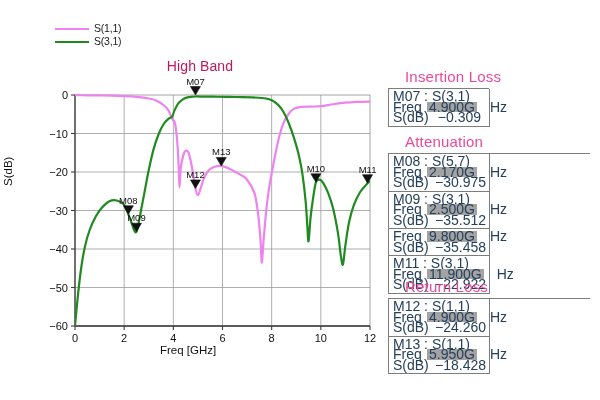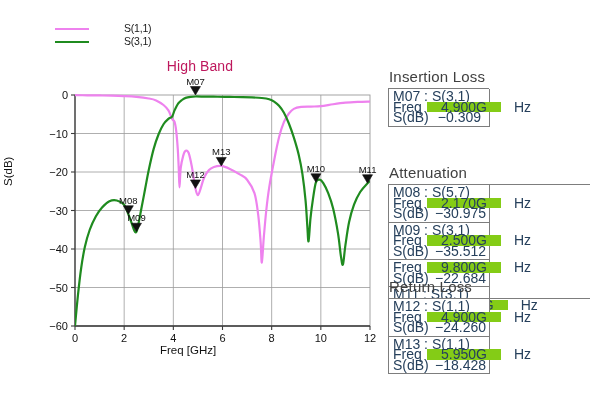--- a/index.html
+++ b/index.html
@@ -53,21 +53,20 @@
     display: inline-block;
     width: 34px;
     height: 0;
     border-top-width: 2.4px;
     border-top-style: solid;
     margin-right: 5px;
   }
   .legend-label {
     font-size: 10.5px;
     letter-spacing: -0.2px;
-    margin-left: 30px;
   }
 
   .band-title {
     position: absolute;
     left: 140px;
     top: 58px;
     width: 120px;
     text-align: center;
     font-size: 14px;
     color: #be185d;
@@ -101,23 +100,23 @@
     width: 214px;
     height: 400px;
   }
   .section {
     position: absolute;
     left: 2px;
     width: 210px;
   }
   .section-title {
     font-size: 15px;
-    color: #404040;
+    color: #ec4899;
     letter-spacing: 0.2px;
-    margin: 0 0 3px 1px;
+    margin: 0 0 3px 17px;
     white-space: nowrap;
   }
   .marker-grid {
     display: flex;
     flex-wrap: wrap;
     width: 202px;
     border-left: 1px solid #7d7d7d;
     border-top: 1px solid #7d7d7d;
     box-sizing: border-box;
   }
@@ -131,22 +130,22 @@
     padding: 2px 3px 3px 4px;
     font-size: 14px;
     line-height: 10.5px;
     color: #26405c;
     white-space: nowrap;
   }
   .m-head { letter-spacing: 0px; }
   .m-row { display: flex; align-items: flex-end; gap: 9px; }
   .m-key { display: inline-block; min-width: 25px; }
   .m-val {
-    background: #84cc16;
-    padding: 0 14px;
+    background: #a3a3a3;
+    padding: 0 2px;
     display: inline-block;
   }
   .m-unit { margin-left: 4px; }
   .m-db-key { display: inline-block; min-width: 30px; }
 </style>
 </head>
 <body>
 
 <div id="root">
 
@@ -273,21 +272,21 @@
               <span class="m-val">4.900G</span>
               <span class="m-unit">Hz</span>
             </div>
             <div class="m-row">
               <span class="m-db-key">S(dB)</span>
               <span> −0.309</span>
             </div>
           </div>
         </div>
       </div>
-      <div class="section" style="top: 164px;">
+      <div class="section" style="top: 133px;">
         <div class="section-title">Attenuation</div>
         <div class="marker-grid">
           <div class="marker-cell">
             <div class="m-head">M08 : S(5,7)</div>
             <div class="m-row">
               <span class="m-key">Freq</span>
               <span class="m-val">2.170G</span>
               <span class="m-unit">Hz</span>
             </div>
             <div class="m-row">
@@ -308,21 +307,21 @@
             </div>
           </div>
           <div class="marker-cell">
             <div class="m-row">
               <span class="m-key">Freq</span>
               <span class="m-val">9.800G</span>
               <span class="m-unit">Hz</span>
             </div>
             <div class="m-row">
               <span class="m-db-key">S(dB)</span>
-              <span> −22.684</span>
+              <span> −35.458</span>
             </div>
           </div>
           <div class="marker-cell">
             <div class="m-head">M11 : S(3,1)</div>
             <div class="m-row">
               <span class="m-key">Freq</span>
               <span class="m-val">11.900G</span>
               <span class="m-unit">Hz</span>
             </div>
             <div class="m-row">

